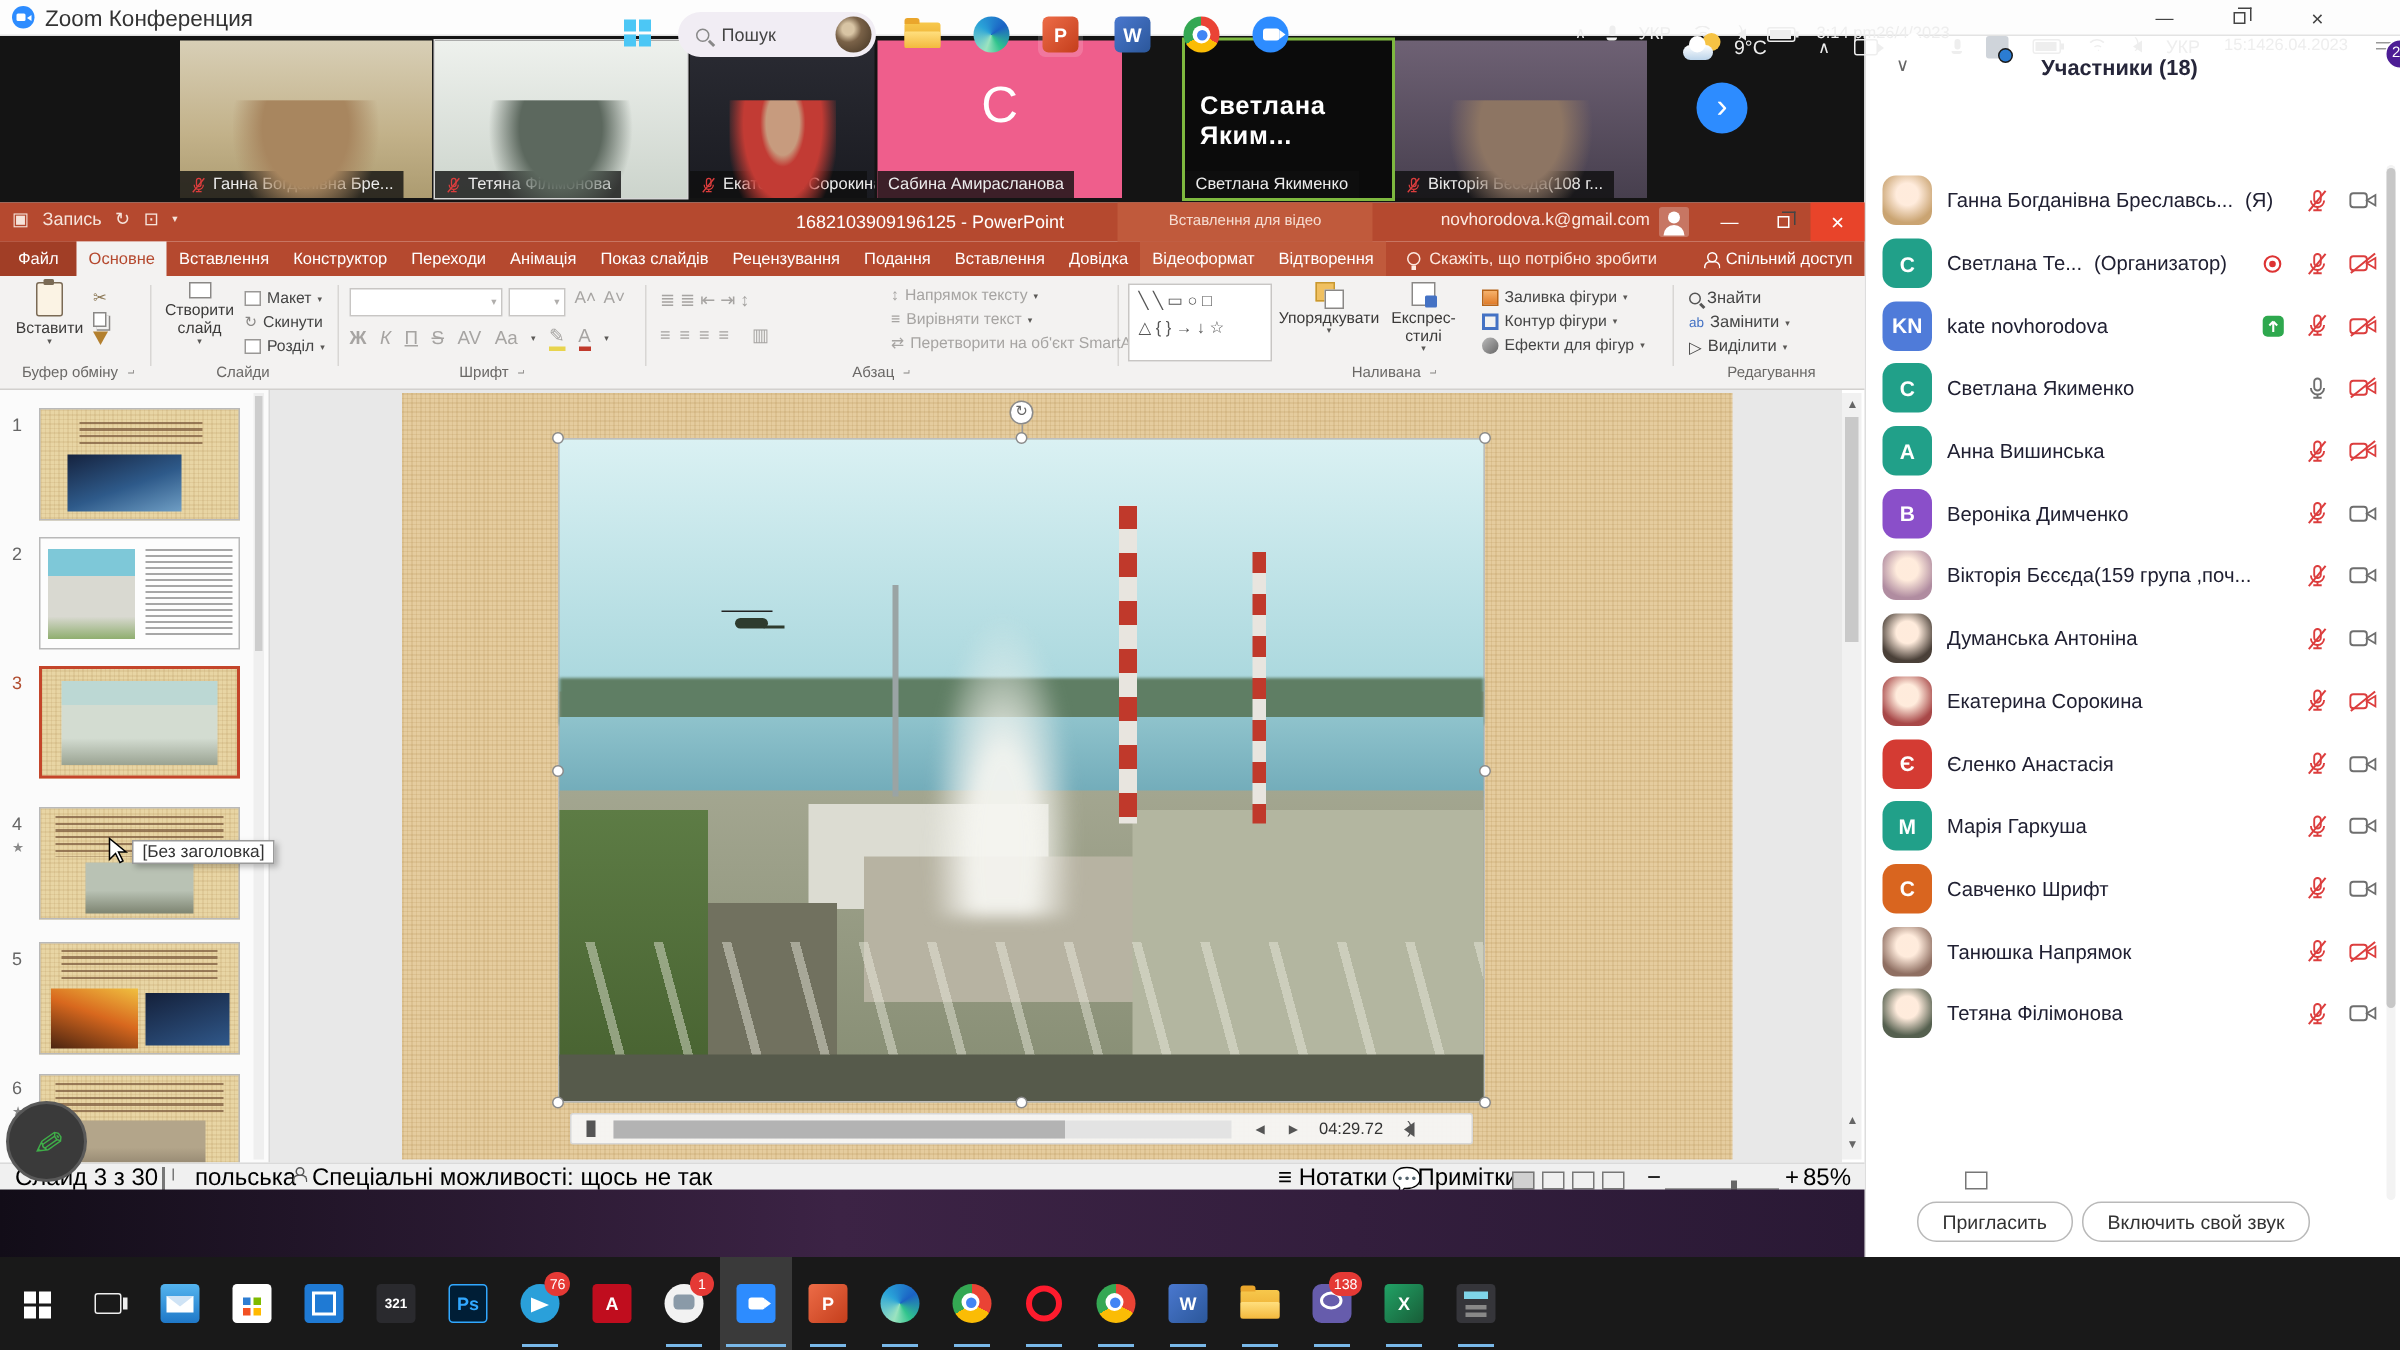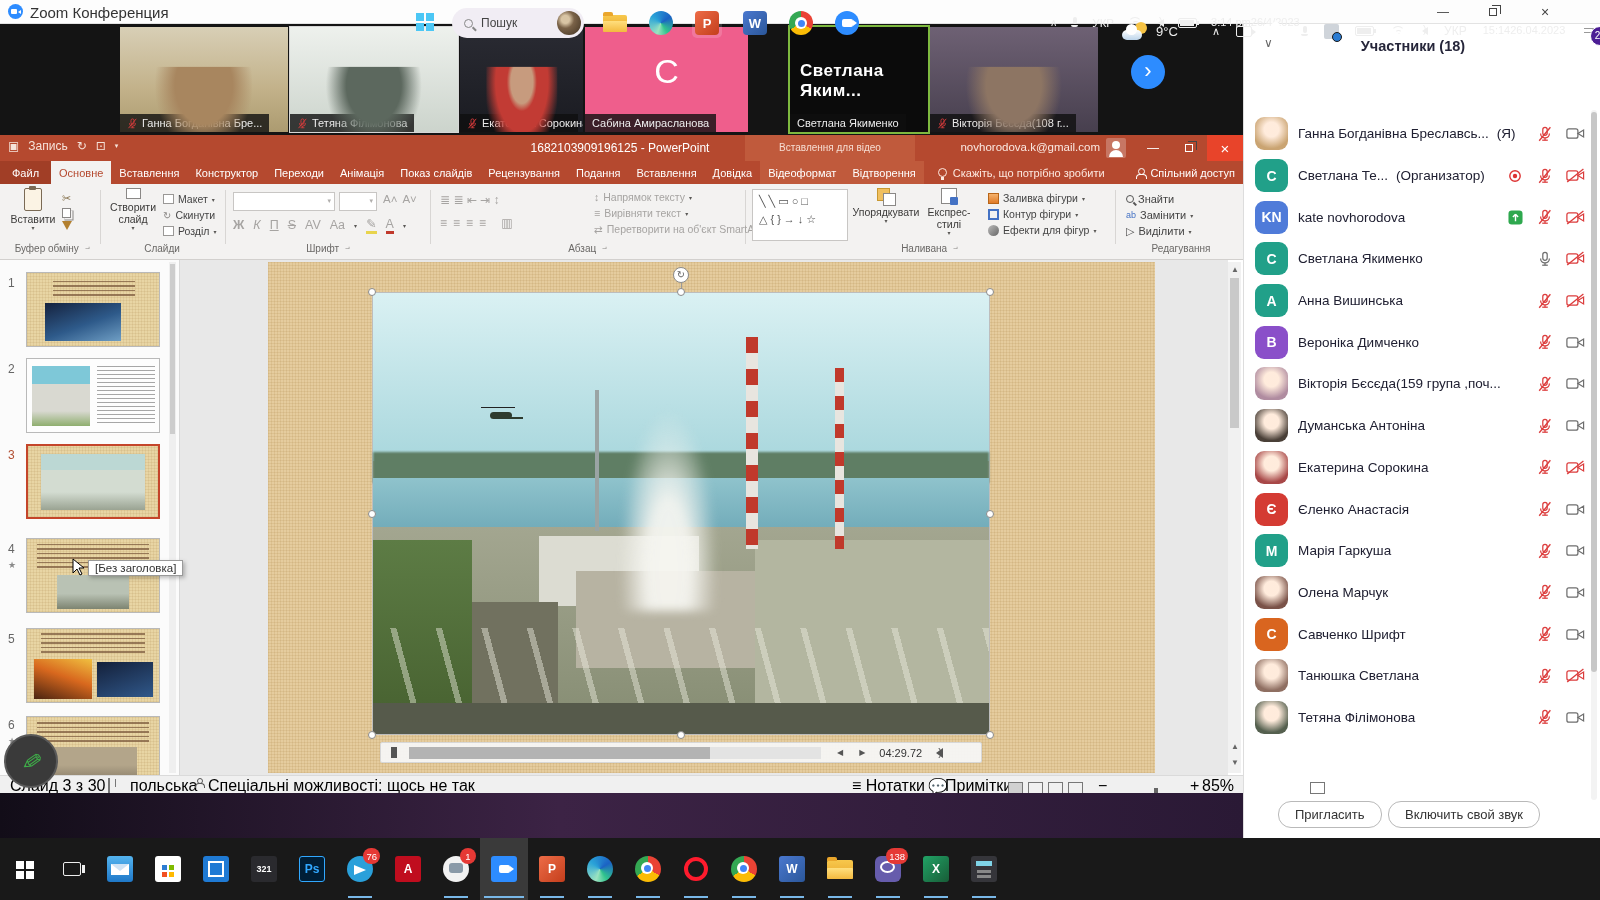--- a/index.html
+++ b/index.html
@@ -555,40 +555,20 @@
           </svg>
         </span>
         <span class="pic gry">
           <svg viewBox="0 0 19 15" width="19" height="15">
             <rect x="0.9" y="2.8" width="11" height="9.4" rx="2" fill="none" stroke="currentColor" stroke-width="1.25"></rect>
             <path d="M11.9 7.5 17.6 4v7z" fill="none" stroke="currentColor" stroke-width="1.2"></path>
           </svg>
         </span>
       </div>
       <div class="prow">
-        <span class="pav" style="background: radial-gradient(circle at 50% 38%, rgba(255, 232, 214, 0.85) 0px, rgba(255, 232, 214, 0.85) 28%, rgb(122, 82, 72) 72%);"></span>
-        <span class="pname">Олена Марчук</span>
-        <span class="psp"></span>
-        <span class="pic red">
-          <svg viewBox="0 0 16 16" width="16" height="16">
-            <rect x="5.8" y="1.3" width="4.4" height="8" rx="2.2" fill="none" stroke="currentColor" stroke-width="1.25"></rect>
-            <path d="M3.6 7.6a4.4 4.4 0 0 0 8.8 0" fill="none" stroke="currentColor" stroke-width="1.25"></path>
-            <line x1="8" y1="12" x2="8" y2="14.2" stroke="currentColor" stroke-width="1.25"></line>
-            <line x1="5.2" y1="14.2" x2="10.8" y2="14.2" stroke="currentColor" stroke-width="1.25"></line>
-            <line x1="2.2" y1="14.8" x2="13.4" y2="1.2" stroke="currentColor" stroke-width="1.35"></line>
-          </svg>
-        </span>
-        <span class="pic gry">
-          <svg viewBox="0 0 19 15" width="19" height="15">
-            <rect x="0.9" y="2.8" width="11" height="9.4" rx="2" fill="none" stroke="currentColor" stroke-width="1.25"></rect>
-            <path d="M11.9 7.5 17.6 4v7z" fill="none" stroke="currentColor" stroke-width="1.2"></path>
-          </svg>
-        </span>
-      </div>
-      <div class="prow">
         <span class="pav" style="background: rgb(217, 101, 31);">C</span>
         <span class="pname">Савченко Шрифт</span>
         <span class="psp"></span>
         <span class="pic red">
           <svg viewBox="0 0 16 16" width="16" height="16">
             <rect x="5.8" y="1.3" width="4.4" height="8" rx="2.2" fill="none" stroke="currentColor" stroke-width="1.25"></rect>
             <path d="M3.6 7.6a4.4 4.4 0 0 0 8.8 0" fill="none" stroke="currentColor" stroke-width="1.25"></path>
             <line x1="8" y1="12" x2="8" y2="14.2" stroke="currentColor" stroke-width="1.25"></line>
             <line x1="5.2" y1="14.2" x2="10.8" y2="14.2" stroke="currentColor" stroke-width="1.25"></line>
             <line x1="2.2" y1="14.8" x2="13.4" y2="1.2" stroke="currentColor" stroke-width="1.35"></line>
@@ -596,21 +576,21 @@
         </span>
         <span class="pic gry">
           <svg viewBox="0 0 19 15" width="19" height="15">
             <rect x="0.9" y="2.8" width="11" height="9.4" rx="2" fill="none" stroke="currentColor" stroke-width="1.25"></rect>
             <path d="M11.9 7.5 17.6 4v7z" fill="none" stroke="currentColor" stroke-width="1.2"></path>
           </svg>
         </span>
       </div>
       <div class="prow">
         <span class="pav" style="background: radial-gradient(circle at 50% 38%, rgba(255, 232, 214, 0.85) 0px, rgba(255, 232, 214, 0.85) 28%, rgb(143, 111, 98) 72%);"></span>
-        <span class="pname">Танюшка Светлана</span>
+        <span class="pname">Танюшка Напрямок</span>
         <span class="psp"></span>
         <span class="pic red">
           <svg viewBox="0 0 16 16" width="16" height="16">
             <rect x="5.8" y="1.3" width="4.4" height="8" rx="2.2" fill="none" stroke="currentColor" stroke-width="1.25"></rect>
             <path d="M3.6 7.6a4.4 4.4 0 0 0 8.8 0" fill="none" stroke="currentColor" stroke-width="1.25"></path>
             <line x1="8" y1="12" x2="8" y2="14.2" stroke="currentColor" stroke-width="1.25"></line>
             <line x1="5.2" y1="14.2" x2="10.8" y2="14.2" stroke="currentColor" stroke-width="1.25"></line>
             <line x1="2.2" y1="14.8" x2="13.4" y2="1.2" stroke="currentColor" stroke-width="1.35"></line>
           </svg>
         </span>

